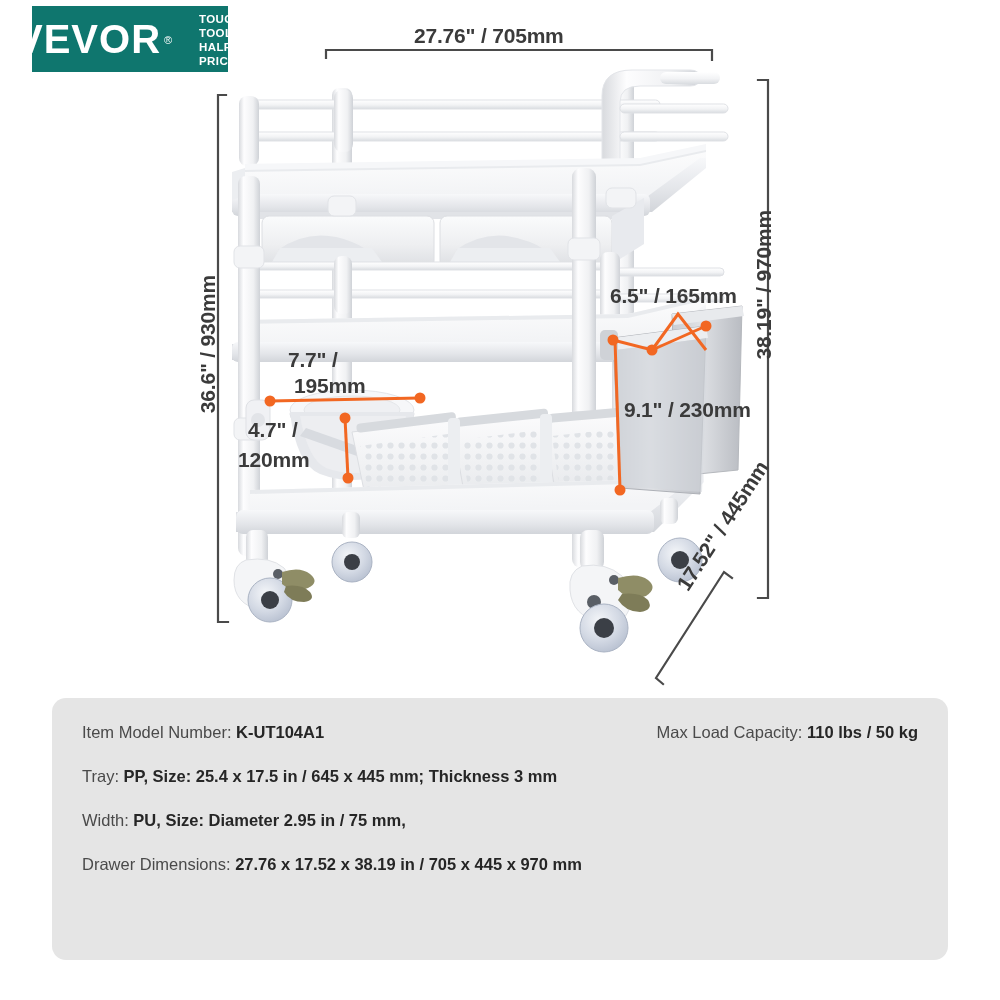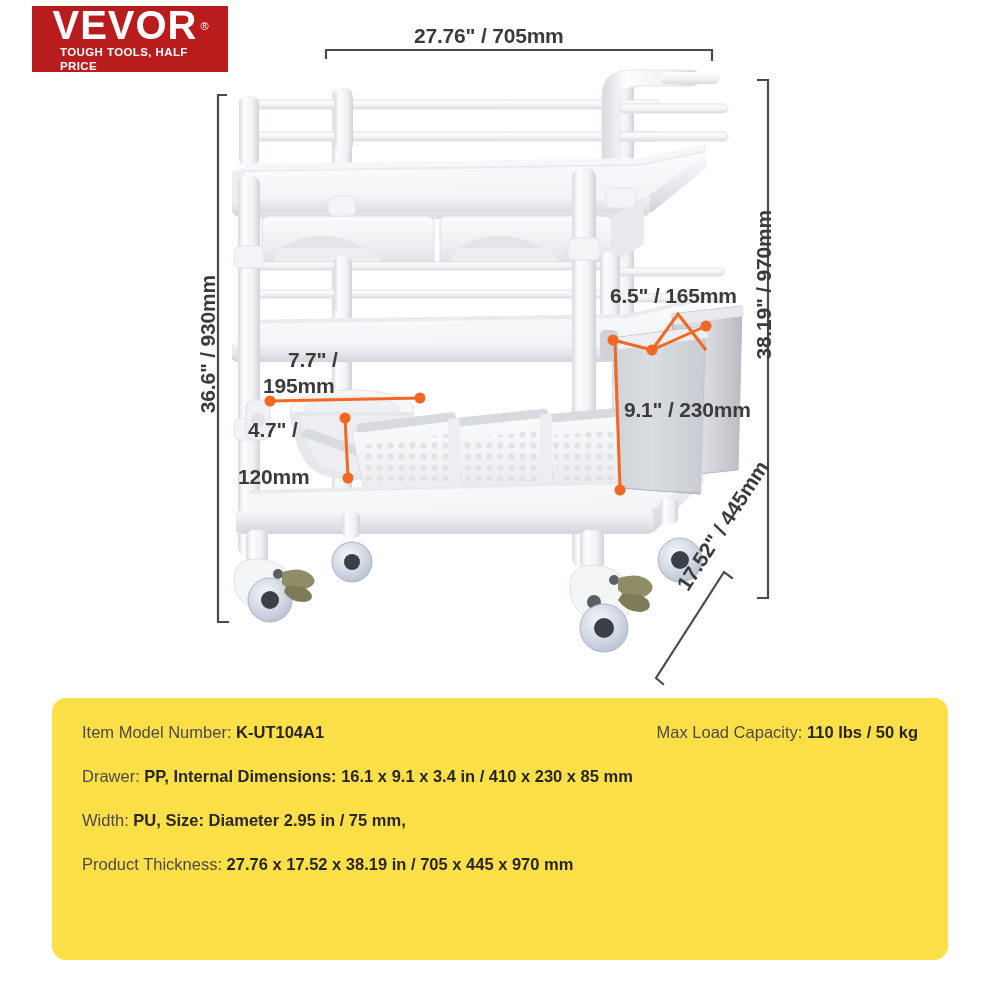--- a/index.html
+++ b/index.html
@@ -13,23 +13,23 @@
     position: relative;
     font-family: "Liberation Sans", sans-serif;
     overflow: hidden;
   }
 
   
   #brand-logo {
     position: absolute;
     left: 32px; top: 6px;
     width: 196px; height: 66px;
-    background: #b91c1c;
+    background: #0f766e;
     display: flex;
-    flex-direction: column;
+    flex-direction: row;
     align-items: center;
     justify-content: center;
   }
   #brand-wordmark {
     color: #ffffff;
     font-size: 40px;
     font-weight: bold;
     letter-spacing: 1px;
     line-height: 38px;
     font-family: "Liberation Sans", sans-serif;
@@ -75,21 +75,21 @@
   .dim-label.orange {
     color: #3b3b3b;
   }
 
   
   #spec-table {
     position: absolute;
     left: 52px; top: 698px;
     width: 896px;
     min-height: 262px;
-    background: #fde047;
+    background: #e5e5e5;
     border-radius: 14px;
     padding: 22px 30px 24px 30px;
     box-sizing: border-box;
   }
   .spec-row {
     display: flex;
     align-items: flex-start;
     justify-content: space-between;
     margin-bottom: 20px;
   }
@@ -365,49 +365,49 @@
 
   <div class="dim-label vertical" style="left:196px; top:275px;">36.6" / 930mm</div>
 
   <div class="dim-label" style="left:672px; top:582px; transform:rotate(-57deg); transform-origin:left top;">17.52" / 445mm</div>
 
   <div class="dim-label orange" style="left:610px; top:284px;">6.5" / 165mm</div>
 
   <div class="dim-label orange" style="left:624px; top:398px;">9.1" / 230mm</div>
 
   <div class="dim-label orange" style="left:288px; top:348px;">7.7" /</div>
-  <div class="dim-label orange" style="left:263px; top:374px;">195mm</div>
+  <div class="dim-label orange" style="left:294px; top:374px;">195mm</div>
 
   <div class="dim-label orange" style="left:248px; top:418px;">4.7" /</div>
-  <div class="dim-label orange" style="left:238px; top:465px;">120mm</div>
+  <div class="dim-label orange" style="left:238px; top:448px;">120mm</div>
 </div>
 
 <div id="spec-table">
 
   <div class="spec-row">
     <div class="spec-cell">
       <span class="spec-label">Item Model Number: </span><span class="spec-value">K-UT104A1</span>
     </div>
     <div class="spec-cell right">
       <span class="spec-label">Max Load Capacity: </span><span class="spec-value">110 lbs / 50 kg</span>
     </div>
   </div>
 
-
   <div class="spec-row">
     <div class="spec-cell">
-      <span class="spec-label">Drawer: </span><span class="spec-value">PP, Internal Dimensions: 16.1 x 9.1 x 3.4 in / 410 x 230 x 85 mm</span>
+      <span class="spec-label">Tray: </span><span class="spec-value">PP, Size: 25.4 x 17.5 in / 645 x 445 mm; Thickness 3 mm</span>
     </div>
   </div>
+
 
   <div class="spec-row">
     <div class="spec-cell">
       <span class="spec-label">Width: </span><span class="spec-value">PU, Size: Diameter 2.95 in / 75 mm,</span><br>
     </div>
   </div>
 
   <div class="spec-row">
     <div class="spec-cell">
-      <span class="spec-label">Product Thickness: </span><span class="spec-value">27.76 x 17.52 x 38.19 in / 705 x 445 x 970 mm</span>
+      <span class="spec-label">Drawer Dimensions: </span><span class="spec-value">27.76 x 17.52 x 38.19 in / 705 x 445 x 970 mm</span>
     </div>
   </div>
 
 </div>
 
 </body></html>

